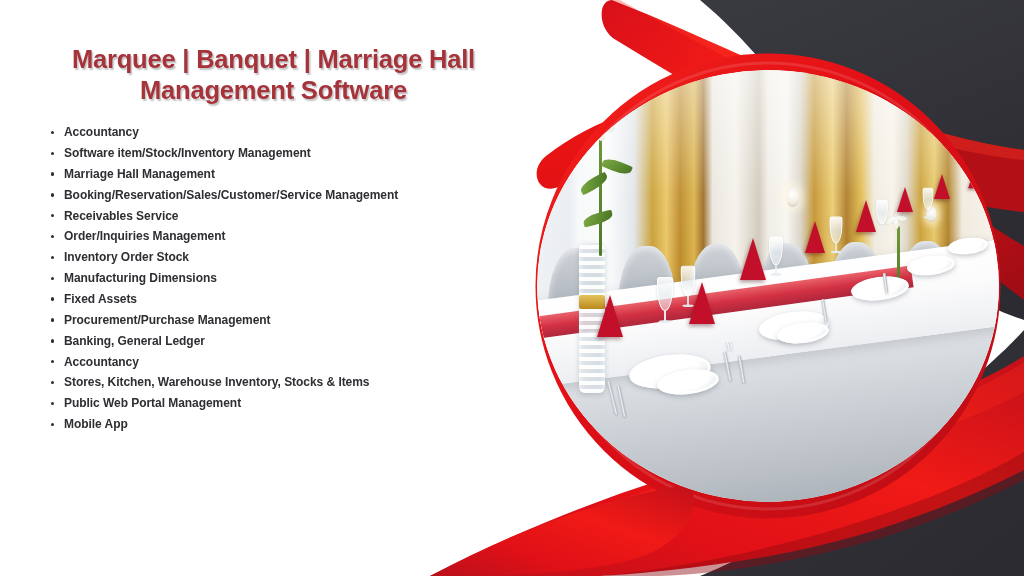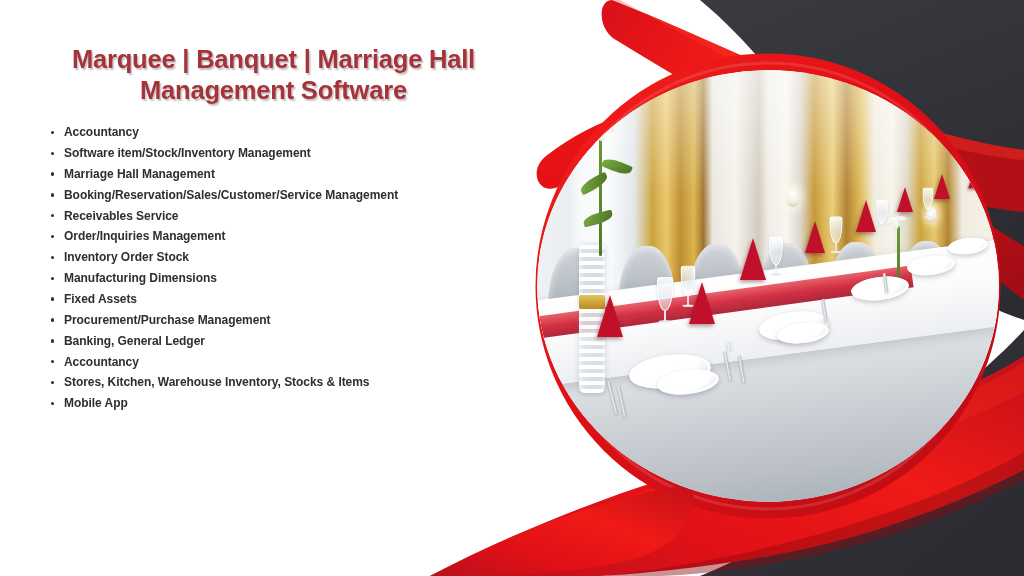--- a/index.html
+++ b/index.html
@@ -452,17 +452,18 @@
       <li><span class="dot"></span><span>Booking/Reservation/Sales/Customer/Service Management</span></li>
       <li><span class="dot"></span><span>Receivables Service</span></li>
       <li><span class="dot"></span><span>Order/Inquiries Management</span></li>
       <li><span class="dot"></span><span>Inventory Order Stock</span></li>
       <li><span class="dot"></span><span>Manufacturing Dimensions</span></li>
       <li><span class="dot"></span><span>Fixed Assets</span></li>
       <li><span class="dot"></span><span>Procurement/Purchase Management</span></li>
       <li><span class="dot"></span><span>Banking, General Ledger</span></li>
       <li><span class="dot"></span><span>Accountancy</span></li>
       <li><span class="dot"></span><span>Stores, Kitchen, Warehouse Inventory, Stocks &amp; Items</span></li>
+      <li><span class="dot"></span><span>Public Web Portal Management</span></li>
       <li><span class="dot"></span><span>Mobile App</span></li>
     </ul>
   </div>
 
 </div>
 
 </body></html>

